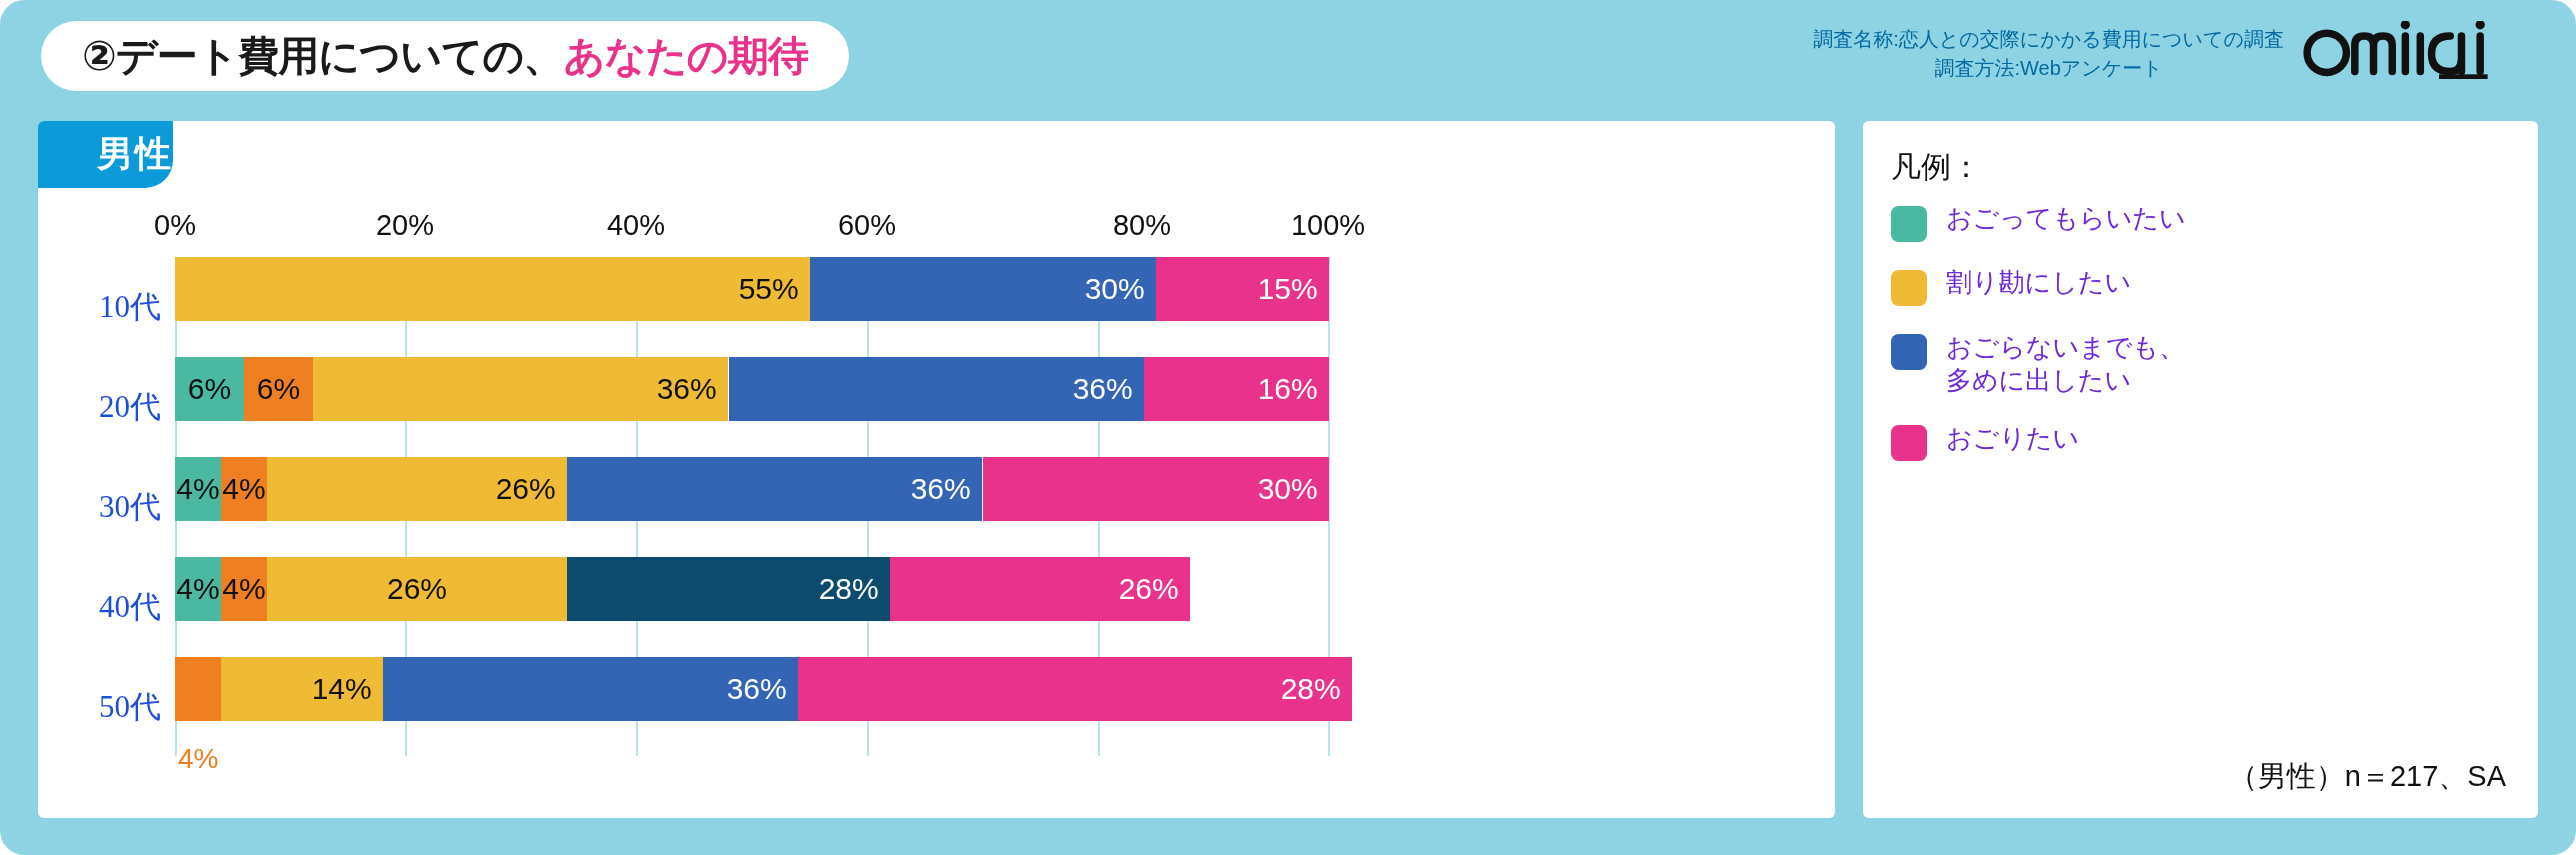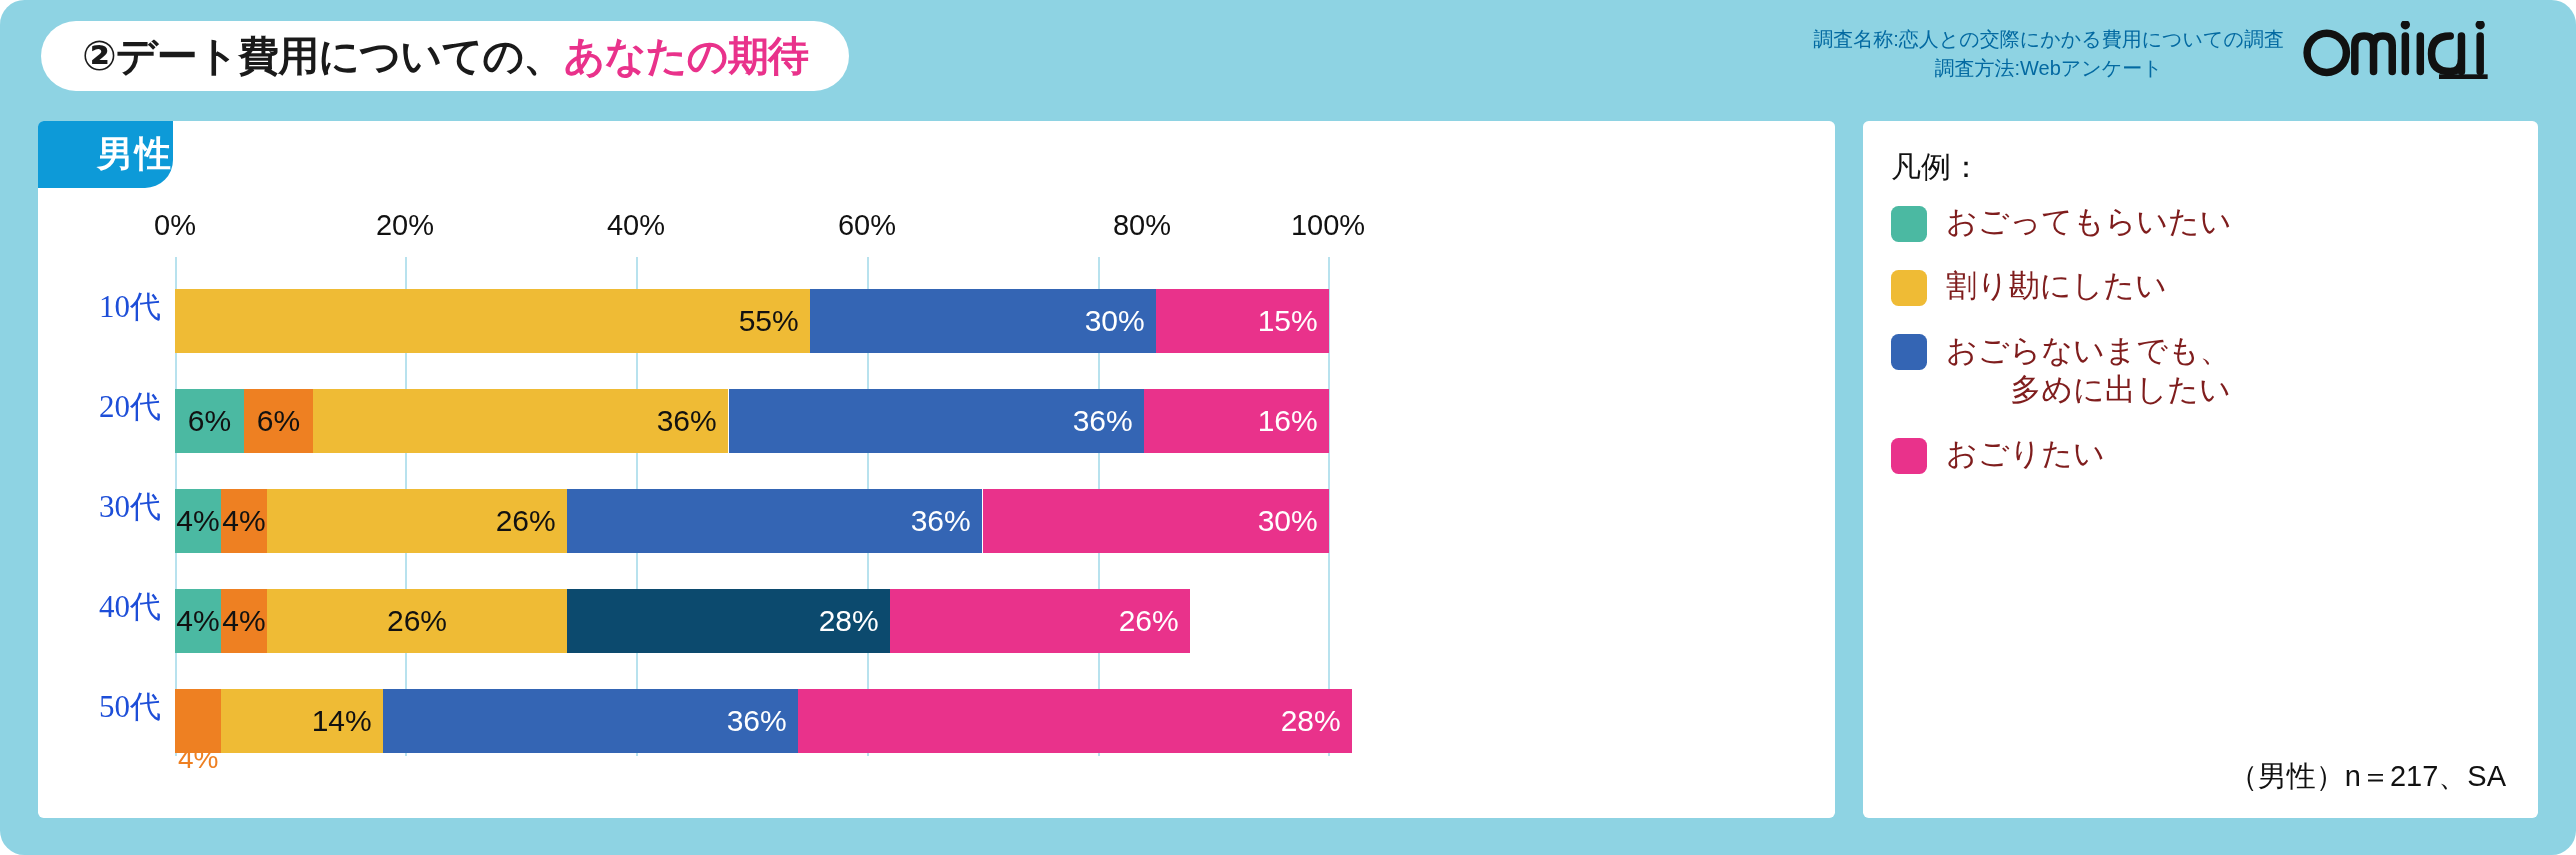--- a/index.html
+++ b/index.html
@@ -160,21 +160,21 @@
     display: flex;
     align-items: center;
     justify-content: flex-end;
     font-size: 31px;
     color: #1d4ed8;
     font-family: Liberation Serif, serif;
   }
   .bar-track {
     position: absolute;
     left: 137px;
-    top: 32px;
+    top: 0;
     width: 1154px;
     height: 72px;
   }
   .seg {
     position: absolute;
     top: 0;
     height: 64px;
     display: flex;
     align-items: center;
     box-sizing: border-box;
@@ -218,25 +218,24 @@
   }
   .legend-swatch {
     flex: 0 0 auto;
     width: 36px;
     height: 36px;
     border-radius: 7.5px;
     margin-top: 3.8px;
     margin-right: 19px;
   }
   .legend-text {
-    font-size: 31px;
+    font-size: 26px;
     line-height: 1.28;
-    color: #7f1d1d;
+    color: #6d28d9;
     white-space: pre-line;
-    text-align: right;
   }
 
   .legend-note {
     position: absolute;
     right: 32px;
     bottom: 21px;
     font-size: 29px;
     color: #111111;
     white-space: nowrap;
   }

